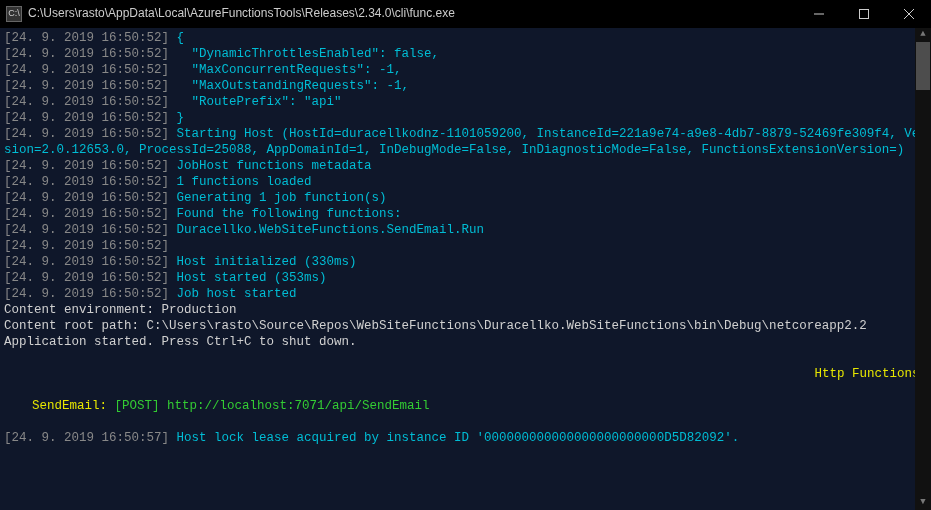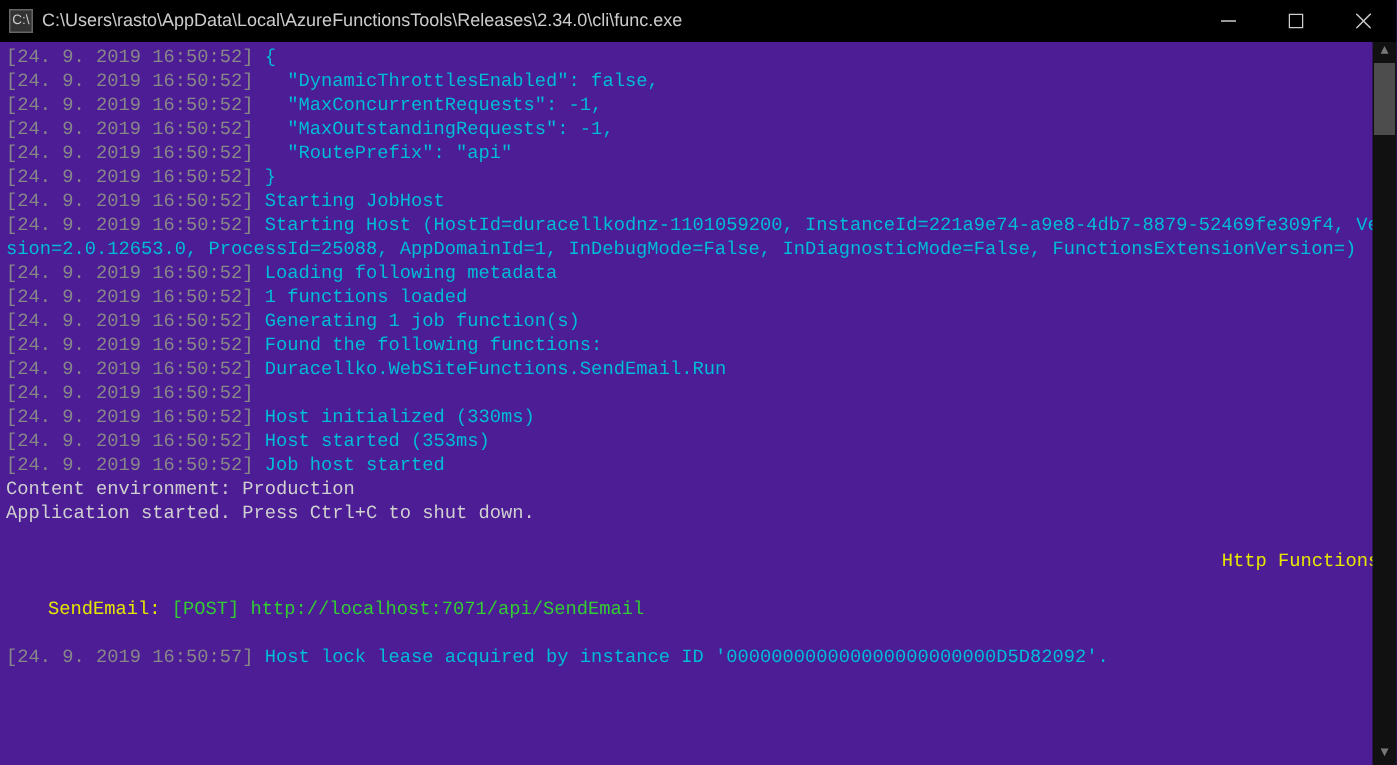--- a/index.html
+++ b/index.html
@@ -43,21 +43,21 @@
     display: flex;
     align-items: center;
     justify-content: center;
     color: #ccc;
     font-family: 'Segoe UI Symbol', sans-serif;
     font-size: 10px;
     cursor: pointer;
   }
   .win-btn svg { stroke: #ccc; }
   .console {
-    background: #4c1d95;
+    background: #0f172a;
     padding: 2px 4px;
     height: calc(100% - 28px);
     overflow: hidden;
     position: relative;
   }
   .scrollbar-track {
     position: absolute;
     right: 0;
     top: 28px;
     width: 16px;
@@ -119,32 +119,32 @@
   </div>
 </div>
 
 <div class="console">
   <div class="line"><span class="ts">[24. 9. 2019 16:50:52]</span> <span class="cyan">{</span></div>
   <div class="line"><span class="ts">[24. 9. 2019 16:50:52]</span> <span class="cyan">  "DynamicThrottlesEnabled": false,</span></div>
   <div class="line"><span class="ts">[24. 9. 2019 16:50:52]</span> <span class="cyan">  "MaxConcurrentRequests": -1,</span></div>
   <div class="line"><span class="ts">[24. 9. 2019 16:50:52]</span> <span class="cyan">  "MaxOutstandingRequests": -1,</span></div>
   <div class="line"><span class="ts">[24. 9. 2019 16:50:52]</span> <span class="cyan">  "RoutePrefix": "api"</span></div>
   <div class="line"><span class="ts">[24. 9. 2019 16:50:52]</span> <span class="cyan">}</span></div>
-  <div class="line"><span class="ts">[24. 9. 2019 16:50:52]</span> <span class="cyan">Starting JobHost</span></div>
   <div class="line"><span class="ts">[24. 9. 2019 16:50:52]</span> <span class="cyan">Starting Host (HostId=duracellkodnz-1101059200, InstanceId=221a9e74-a9e8-4db7-8879-52469fe309f4, Version=2.0.12653.0, ProcessId=25088, AppDomainId=1, InDebugMode=False, InDiagnosticMode=False, FunctionsExtensionVersion=)</span></div>
-  <div class="line"><span class="ts">[24. 9. 2019 16:50:52]</span> <span class="cyan">Loading following metadata</span></div>
+  <div class="line"><span class="ts">[24. 9. 2019 16:50:52]</span> <span class="cyan">JobHost functions metadata</span></div>
   <div class="line"><span class="ts">[24. 9. 2019 16:50:52]</span> <span class="cyan">1 functions loaded</span></div>
   <div class="line"><span class="ts">[24. 9. 2019 16:50:52]</span> <span class="cyan">Generating 1 job function(s)</span></div>
   <div class="line"><span class="ts">[24. 9. 2019 16:50:52]</span> <span class="cyan">Found the following functions:</span></div>
   <div class="line"><span class="ts">[24. 9. 2019 16:50:52]</span> <span class="cyan">Duracellko.WebSiteFunctions.SendEmail.Run</span></div>
   <div class="line"><span class="ts">[24. 9. 2019 16:50:52]</span> <span class="cyan"></span></div>
   <div class="line"><span class="ts">[24. 9. 2019 16:50:52]</span> <span class="cyan">Host initialized (330ms)</span></div>
   <div class="line"><span class="ts">[24. 9. 2019 16:50:52]</span> <span class="cyan">Host started (353ms)</span></div>
   <div class="line"><span class="ts">[24. 9. 2019 16:50:52]</span> <span class="cyan">Job host started</span></div>
   <div class="line white">Content environment: Production</div>
+  <div class="line white">Content root path: C:\Users\rasto\Source\Repos\WebSiteFunctions\Duracellko.WebSiteFunctions\bin\Debug\netcoreapp2.2</div>
   <div class="line white">Application started. Press Ctrl+C to shut down.</div>
   <div class="line">&nbsp;</div>
   <div class="line yellow">Http Functions:</div>
   <div class="line">&nbsp;</div>
   <div class="line indent-block"><span class="yellow">SendEmail: </span><span class="green">[POST] </span><span class="green">http://localhost:7071/api/SendEmail</span></div>
   <div class="line">&nbsp;</div>
   <div class="line"><span class="ts">[24. 9. 2019 16:50:57]</span> <span class="cyan">Host lock lease acquired by instance ID '000000000000000000000000D5D82092'.</span></div>
 </div>
 
 <div class="scrollbar-track">

